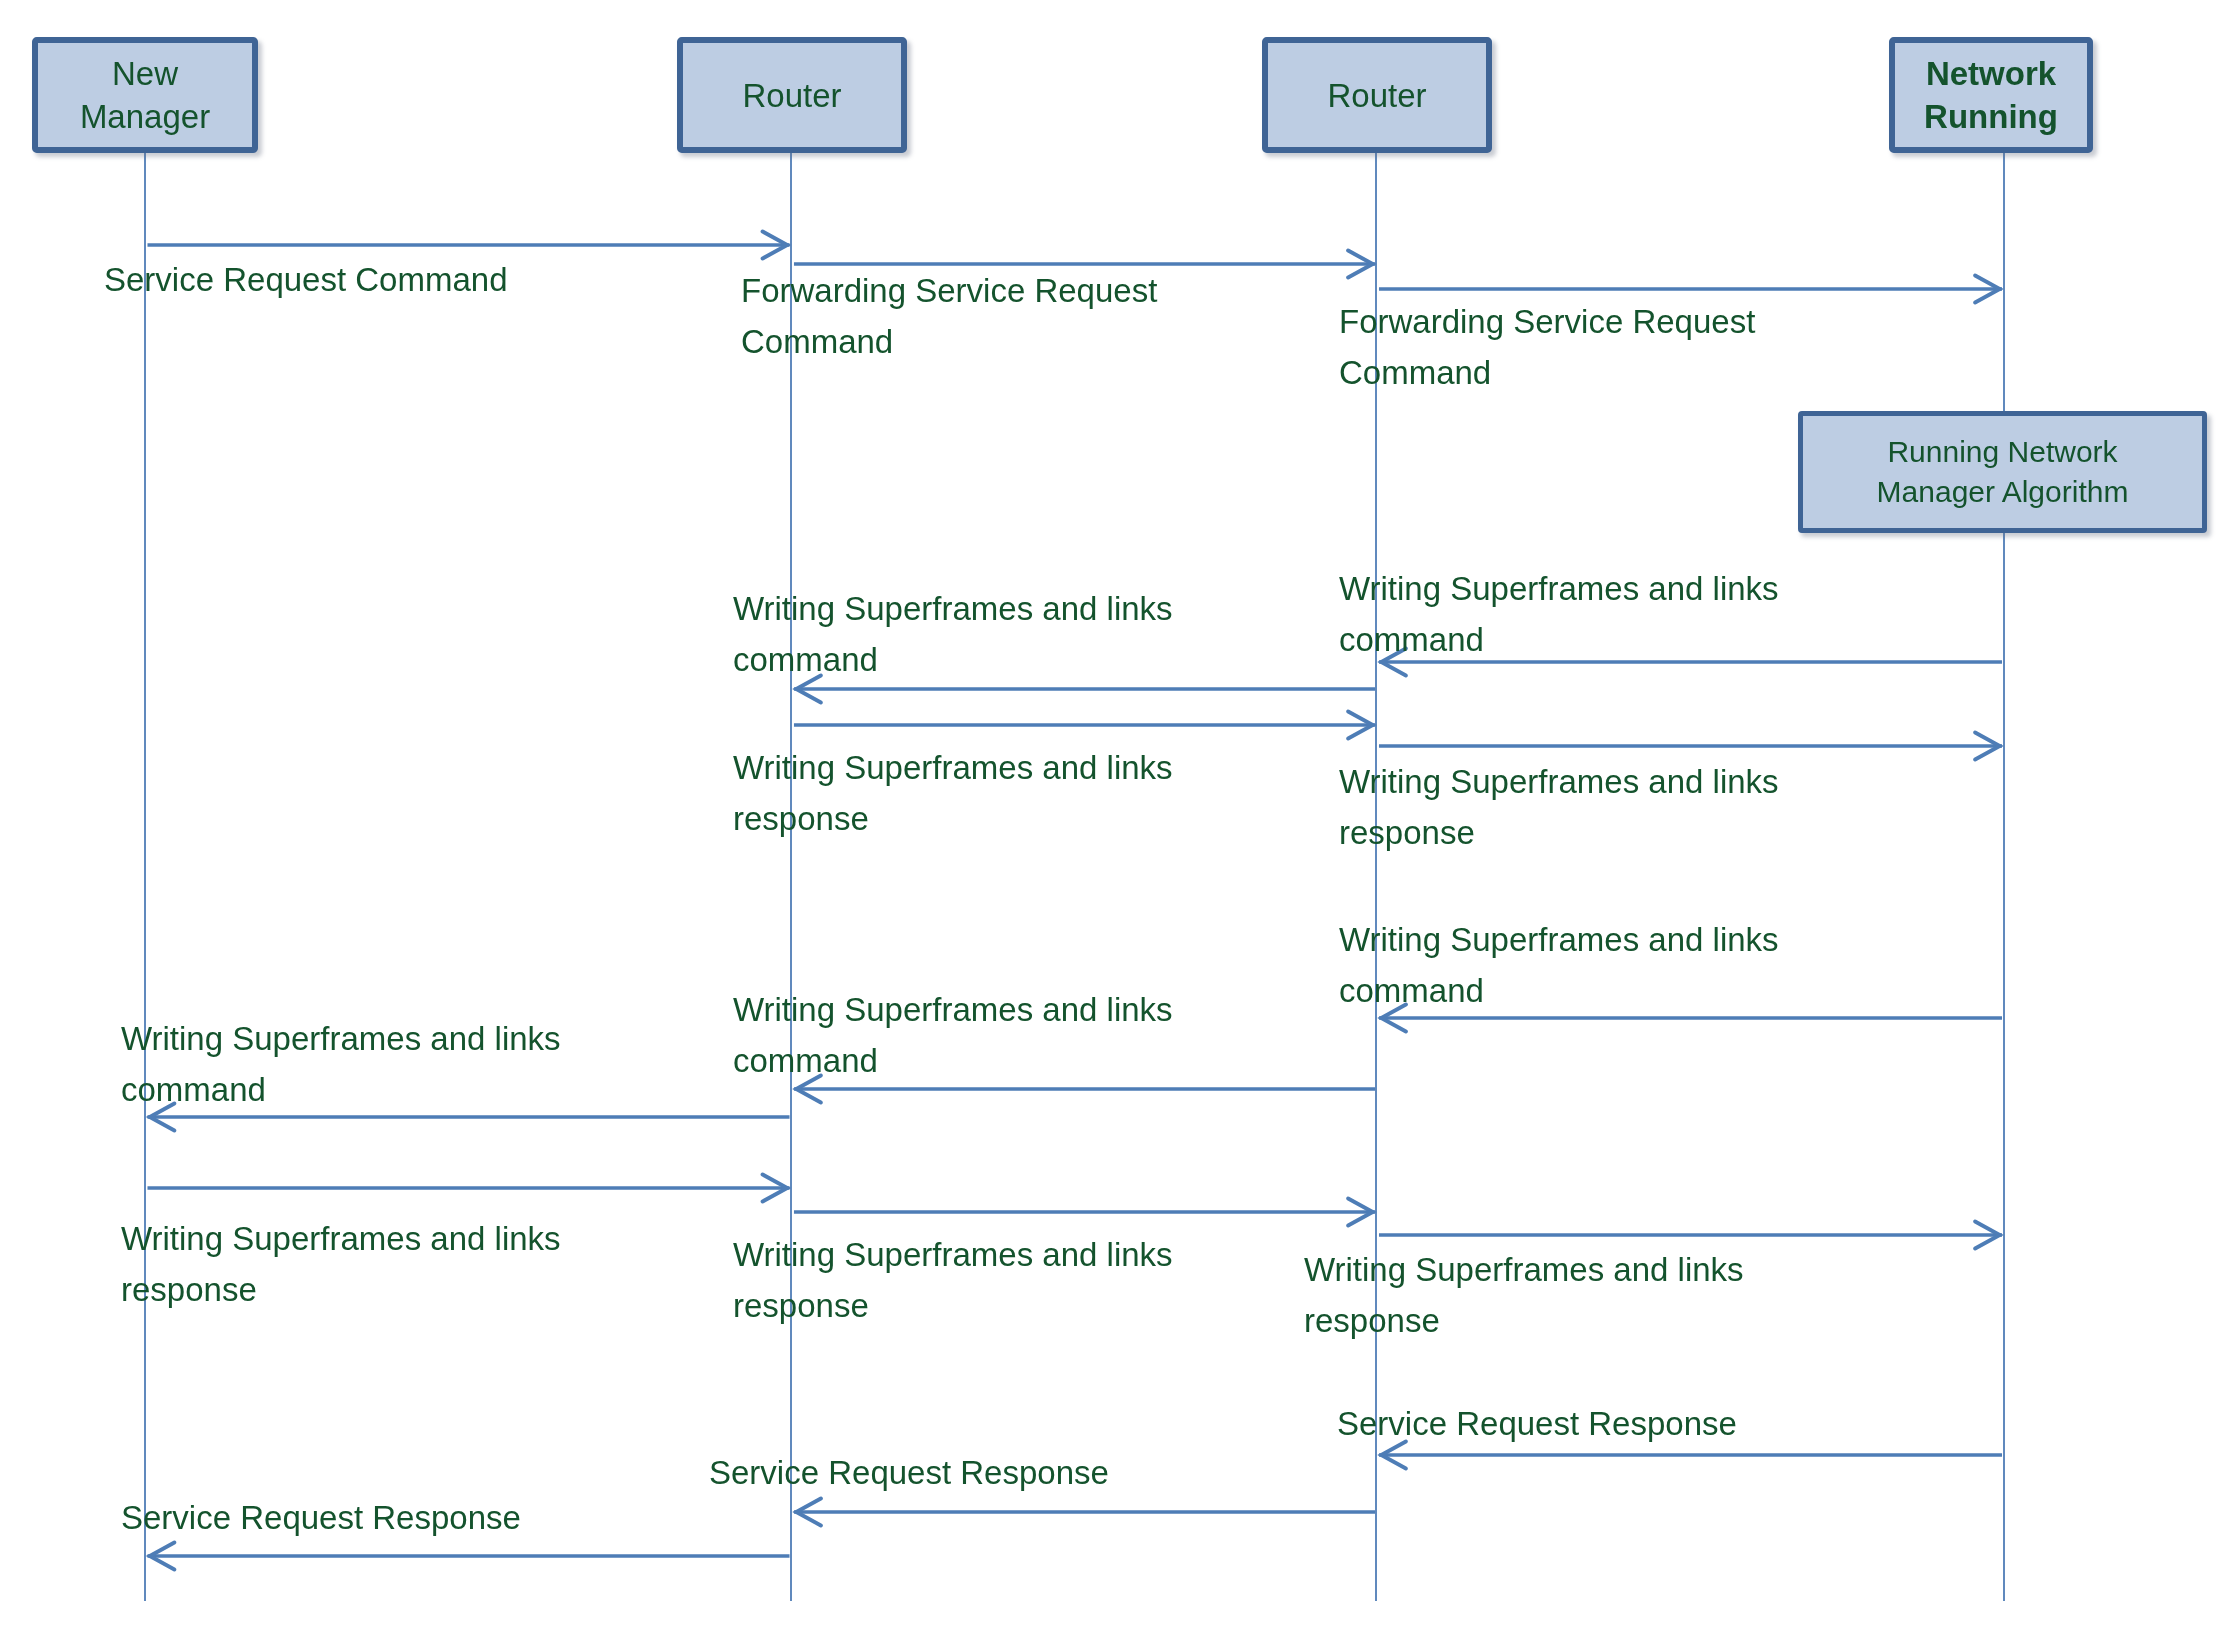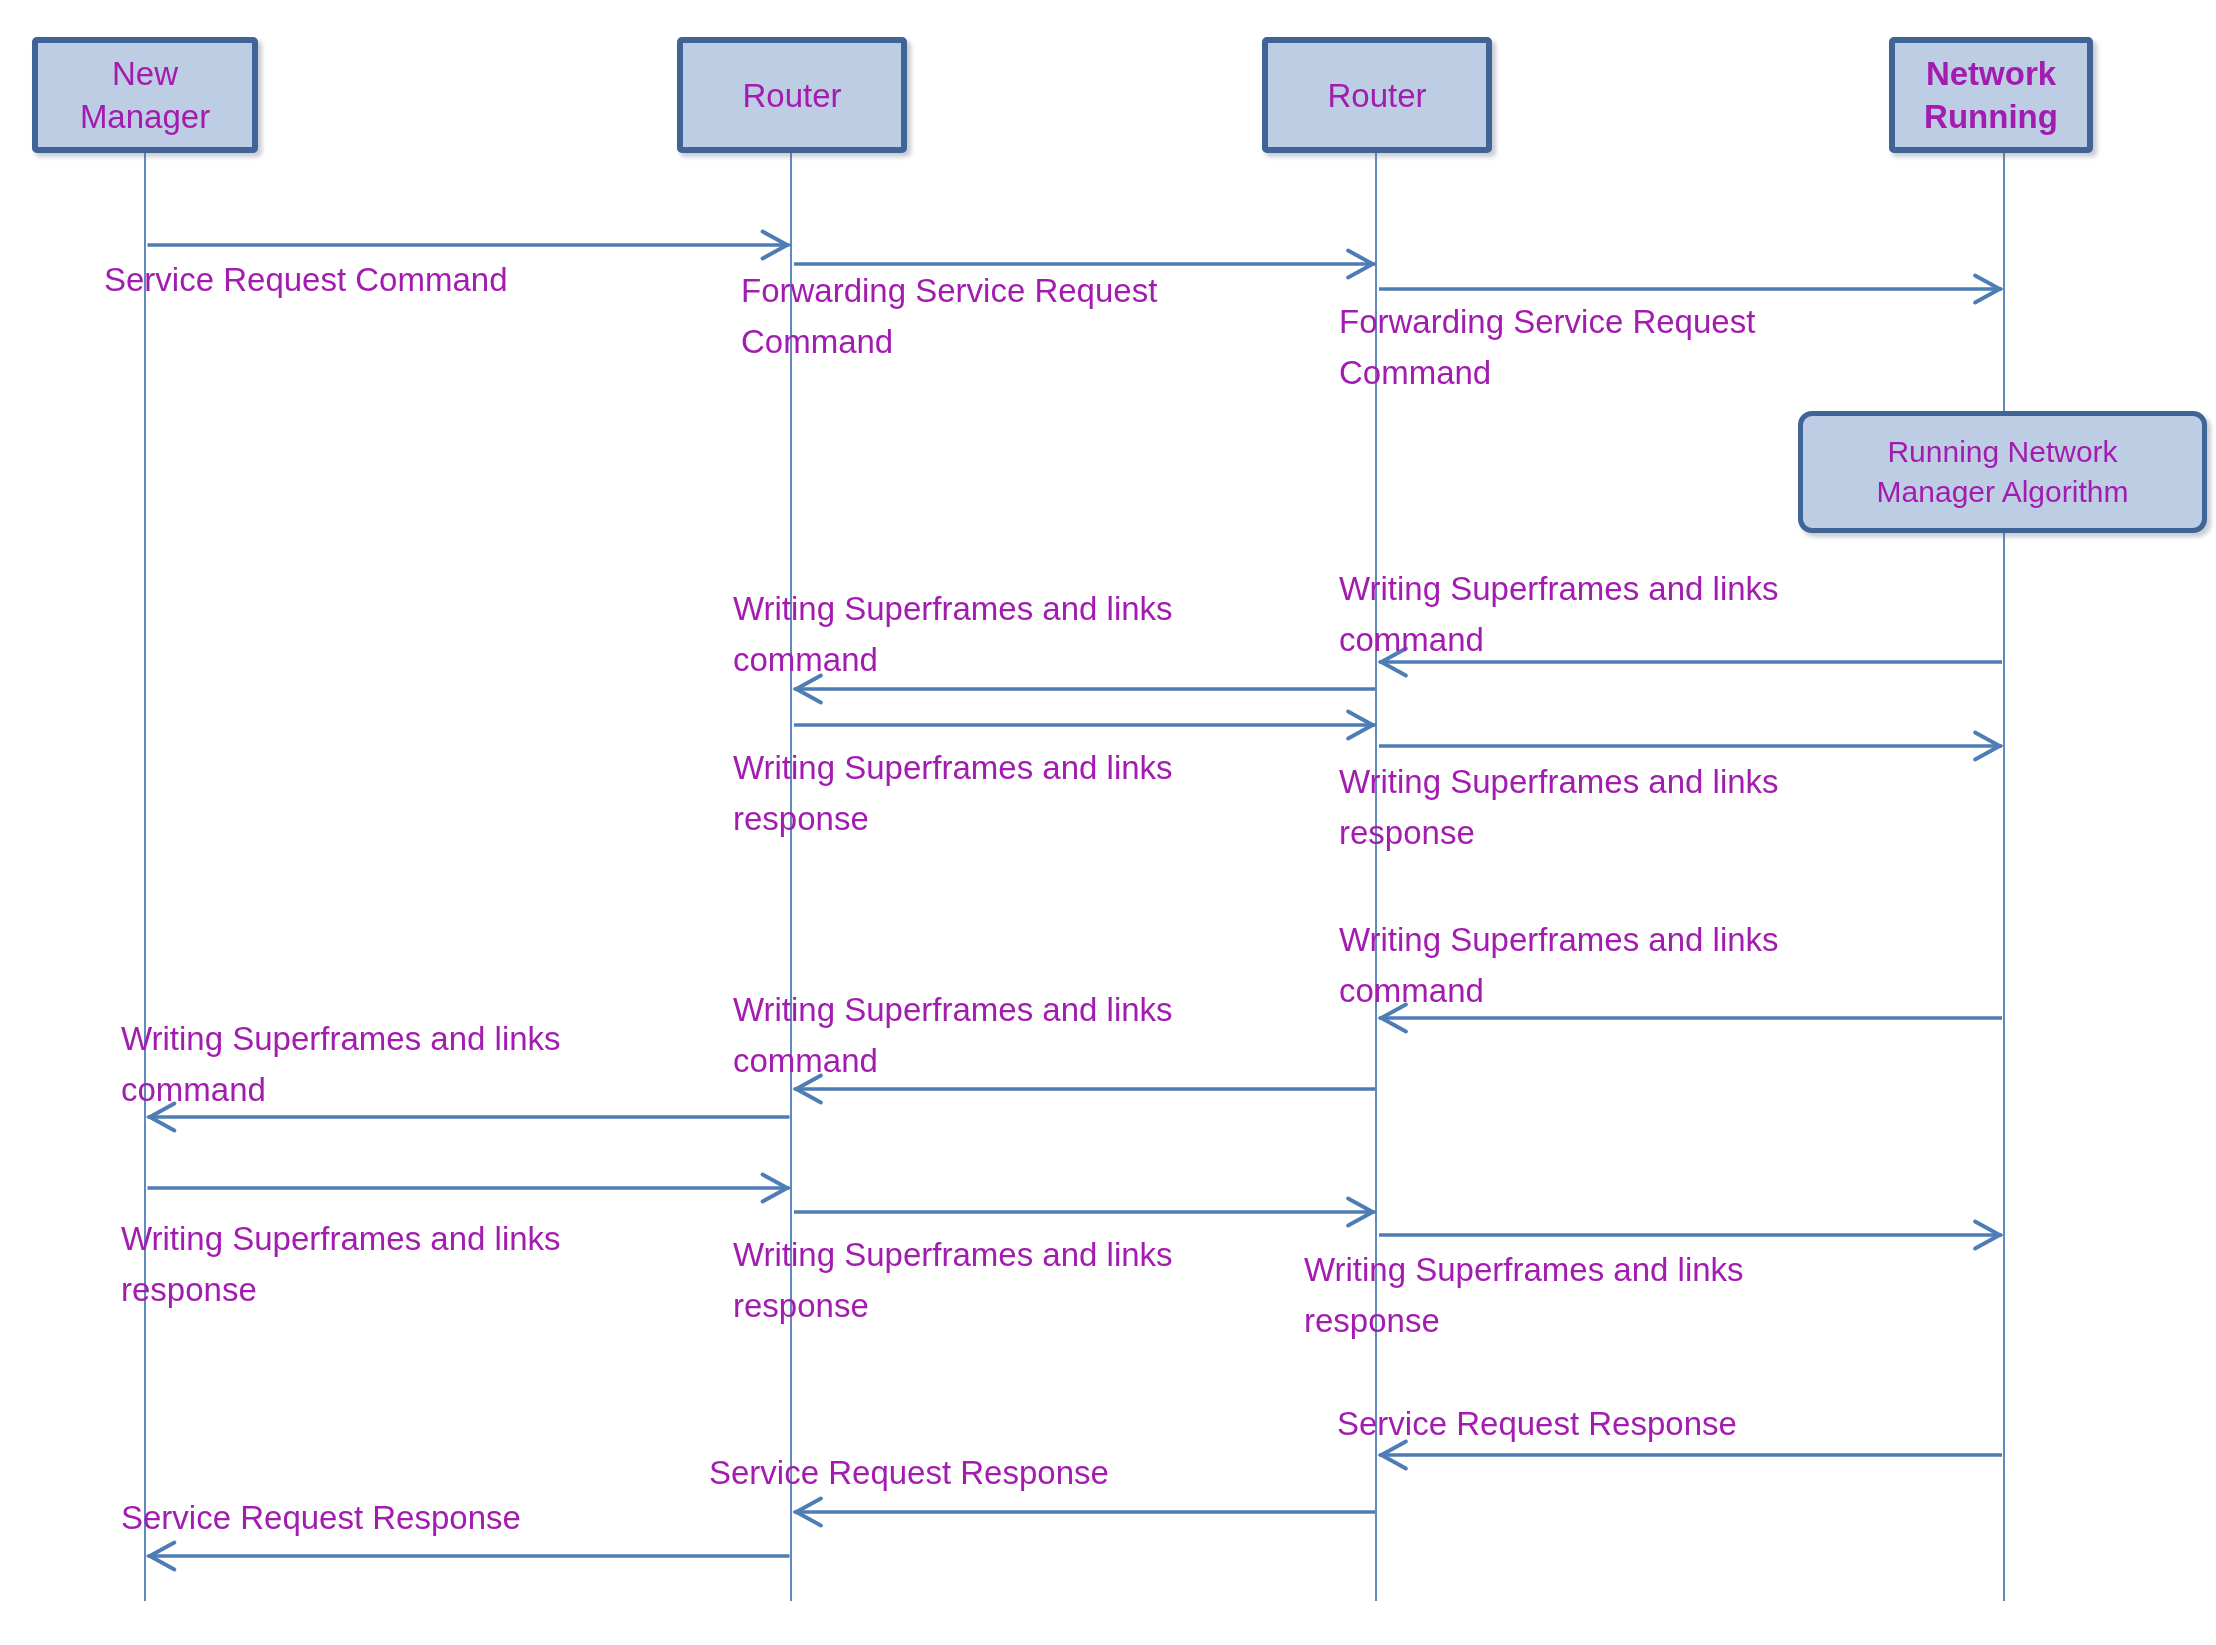--- a/index.html
+++ b/index.html
@@ -1,21 +1,21 @@
 <!DOCTYPE html>
 <html style="font-size:12.8px"><head>
 <meta charset="utf-8">
 <style>
   html,body{margin:0;padding:0;background:#ffffff;}
   #canvas{
     position:relative;
     width:2216px;height:1646px;
     background:#ffffff;
     font-family:"Liberation Sans", sans-serif;
-    color:#a21caf;
+    color:#14532d;
     overflow:hidden;
   }
   .actor{
     position:absolute;
     box-sizing:border-box;
     border:6.4px solid var(--box-border);
     background:var(--box-fill);
     border-radius:4.8px;
     display:flex;flex-direction:column;
     align-items:center;justify-content:center;
@@ -35,21 +35,21 @@
   #ll-nd{left:144px;}
   #ll-r1{left:790px;}
   #ll-r2{left:1375px;}
   #ll-nm{left:2003px;}
   .activation{
     position:absolute;
     left:1798px;top:411px;width:409px;height:122px;
     box-sizing:border-box;
     border:5.6px solid var(--box-border);
     background:var(--box-fill);
-    border-radius:14px;
+    border-radius:4px;
     display:flex;flex-direction:column;
     align-items:center;justify-content:center;
     font-size:30px;line-height:40px;
     text-align:center;
     box-shadow:3.2px 4px 4px rgba(100,110,130,0.35);
     z-index:3;
   }
   .msg-arrow{position:absolute;z-index:2;overflow:visible;}
   .msg-label{
     position:absolute;width:733px;

